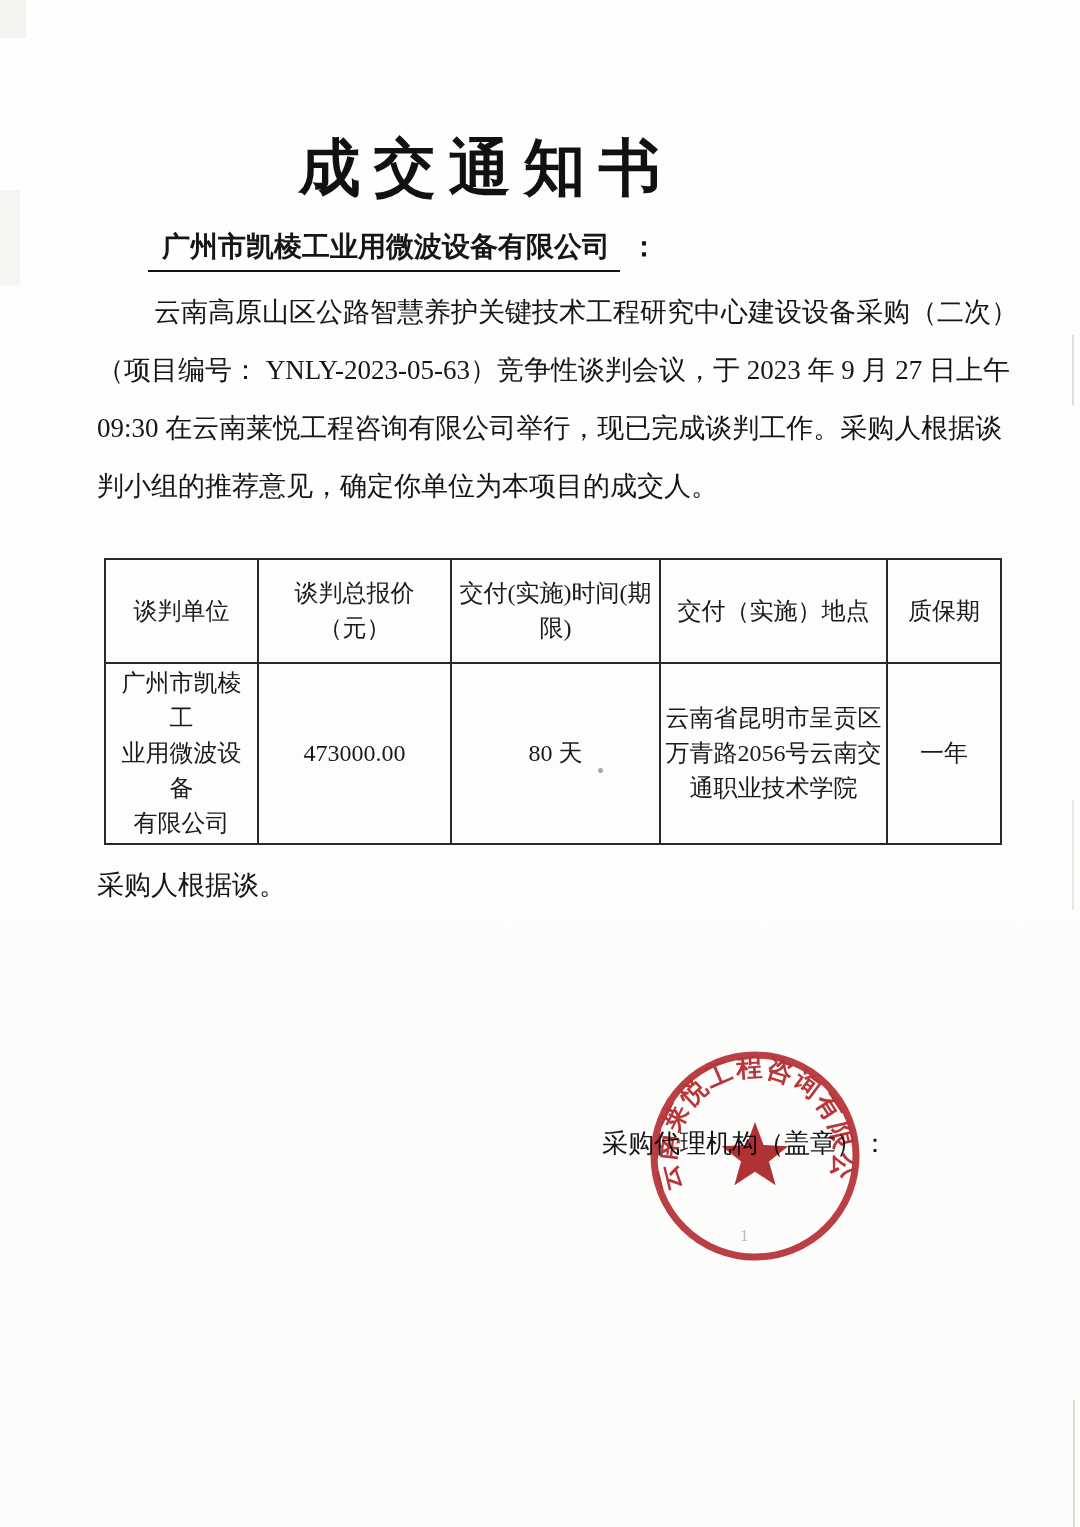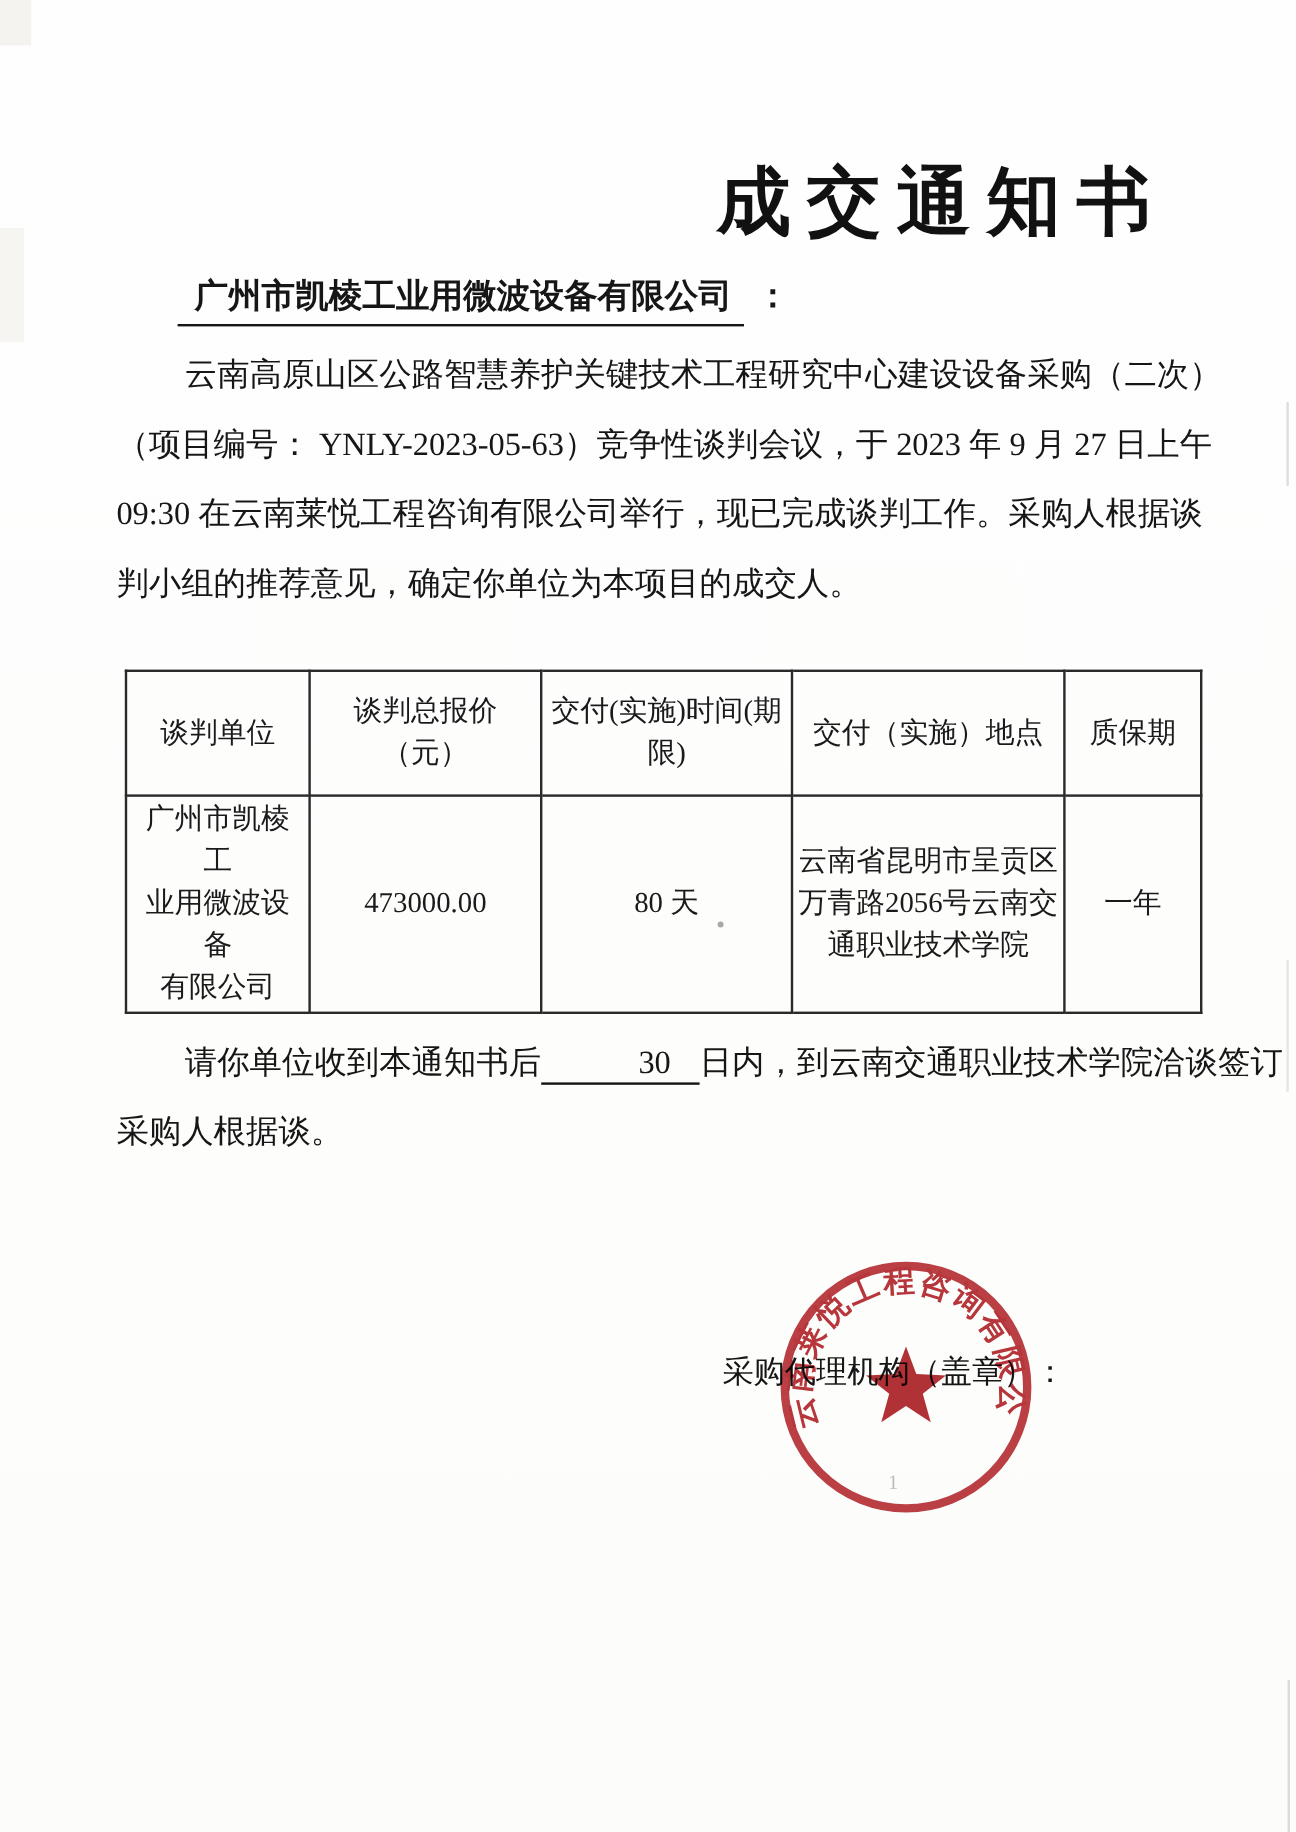--- a/index.html
+++ b/index.html
@@ -22,21 +22,21 @@
     background: linear-gradient(180deg, #fefefe 0%, #fdfdfc 60%, #fcfcfb 100%);
     overflow: hidden;
   }
 
   
   .doc-title {
     position: absolute;
     top: 126px;
     left: 0;
     width: 972px;
-    text-align: right;
+    text-align: center;
     font-size: 62px;
     font-weight: 700;
     letter-spacing: 13px;
     color: #111;
     white-space: nowrap;
   }
 
   
   .recipient-line {
     position: absolute;
@@ -235,23 +235,20 @@
         <td>80 天</td>
         <td>云南省昆明市呈贡区
 万青路2056号云南交
 通职业技术学院</td>
         <td>一年</td>
       </tr>
     </tbody>
   </table>
 
   <div class="notice-para">
-    <div class="notice-line indent-2">
-      <span>请你单位收到本通知书后</span><span class="days-underline">30</span><span>日内，到云南交通职业技术学院洽谈签订</span>
-    </div>
     <div class="notice-line">采购人根据谈。</div>
   </div>
 
   <div class="signature-block">
     <div class="signature-line">采购代理机构（盖章）：</div>
   </div>
 
   <svg class="stamp" viewBox="0 0 230 230" xmlns="http://www.w3.org/2000/svg">
     <defs>
       <path id="ring-path" d="M 42.5 148.8 A 80 80 0 1 1 187.5 148.8" fill="none"></path>

